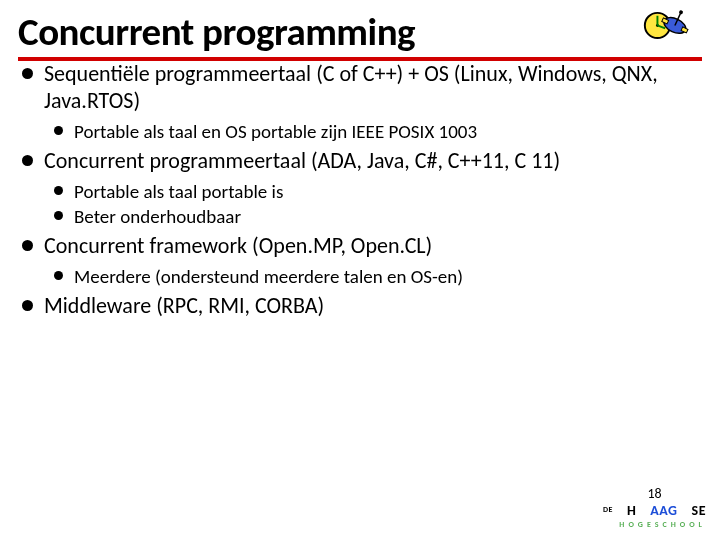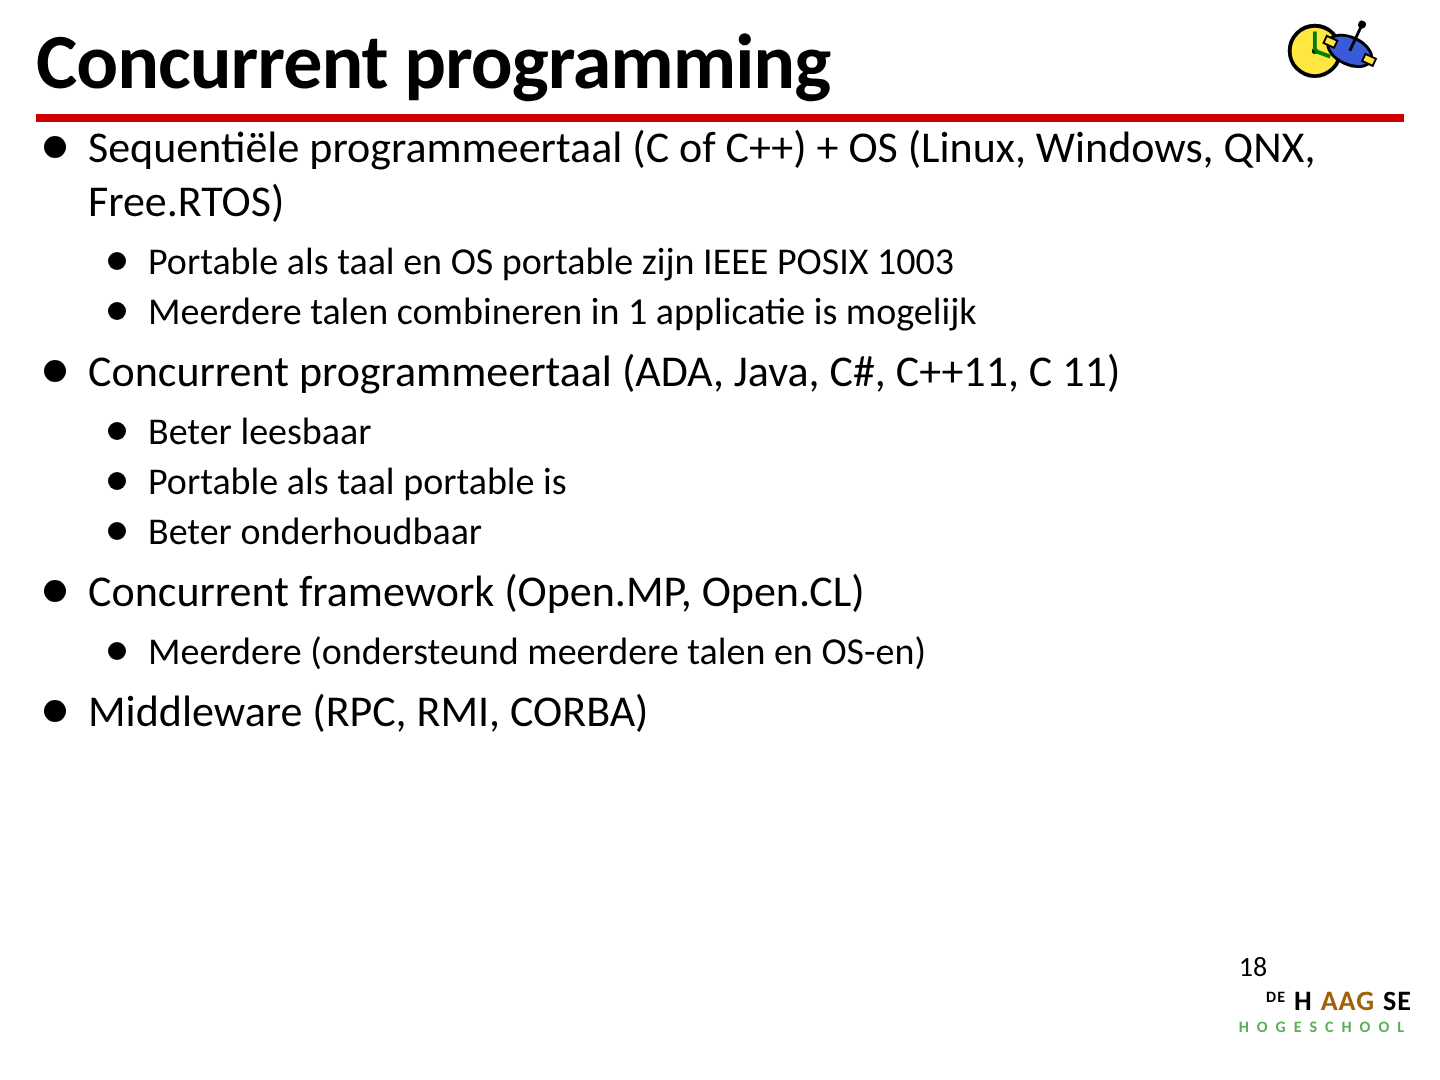--- a/index.html
+++ b/index.html
@@ -63,22 +63,22 @@
     content: "";
     position: absolute;
     left: 0; top: 0.38em;
     width: 9px; height: 9px;
     background: #000;
     border-radius: 50%;
   }
   .footer {
     position: absolute;
     right: 14px;
-    bottom: 22px;
-    text-align: left;
+    bottom: 12px;
+    text-align: center;
     font-size: 10px;
     margin-left: 44px;
   }
   .footer .pageno {
     display: block;
     font-size: 14px;
     color: #000;
     margin-bottom: 2px;
   }
   .logo {
@@ -87,24 +87,24 @@
     align-items: flex-end;
     line-height: 1;
   }
   .logo-top {
     font-size: 14px;
     font-weight: 700;
     color: #000;
     letter-spacing: 0.5px;
     display: flex;
     align-items: center;
-    gap: 4px;
+    gap: 14px;
   }
   .logo-top .de { font-size: 8px; font-weight: 700; align-self: flex-start; margin-top: 1px; }
-  .red { color: #a16207; }
+  .red { color: #1d4ed8; }
   .logo-sub {
     font-size: 8px;
     letter-spacing: 4px;
     color: #5ab058;
     font-weight: 600;
     margin-top: 2px;
   }
 </style>
 </head>
 <body>
@@ -122,30 +122,28 @@
         <rect x="-14" y="-2" width="6" height="4" fill="#ffe640" stroke="#000"></rect>
         <rect x="8" y="-2" width="6" height="4" fill="#ffe640" stroke="#000"></rect>
         <line x1="0" y1="0" x2="0" y2="-14" stroke="#000" stroke-width="1.5"></line>
         <circle cx="0" cy="-15" r="2" fill="#000"></circle>
       </g>
     </svg>
   </div>
 
   <ul class="lvl1">
     <li>
-      <span>Sequentiële programmeertaal (C of C++) + OS (Linux, Windows, QNX, Free.RTOS)</span>
+      <span>Sequentiële programmeertaal (C of C++) + OS (Linux, Windows, QNX, Java.RTOS)</span>
       <ul class="lvl2">
         <li>Portable als taal en OS portable zijn IEEE POSIX 1003</li>
-        <li>Meerdere talen combineren in 1 applicatie is mogelijk</li>
       </ul>
     </li>
     <li>
       <span>Concurrent programmeertaal (ADA, Java, C#, C++11, C 11)</span>
       <ul class="lvl2">
-        <li>Beter leesbaar</li>
         <li>Portable als taal portable is</li>
         <li>Beter onderhoudbaar</li>
       </ul>
     </li>
     <li>
       <span>Concurrent framework (Open.MP, Open.CL)</span>
       <ul class="lvl2">
         <li>Meerdere (ondersteund meerdere talen en OS-en)</li>
       </ul>
     </li>

